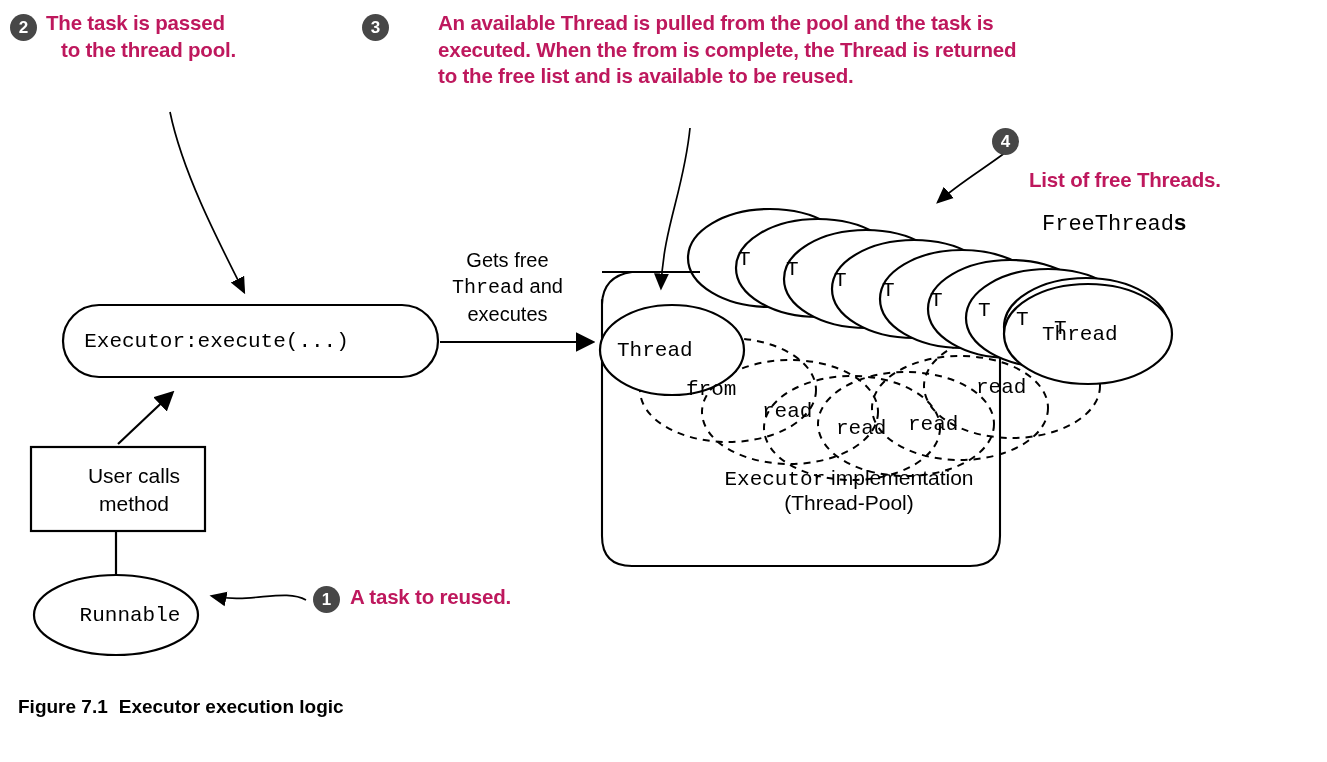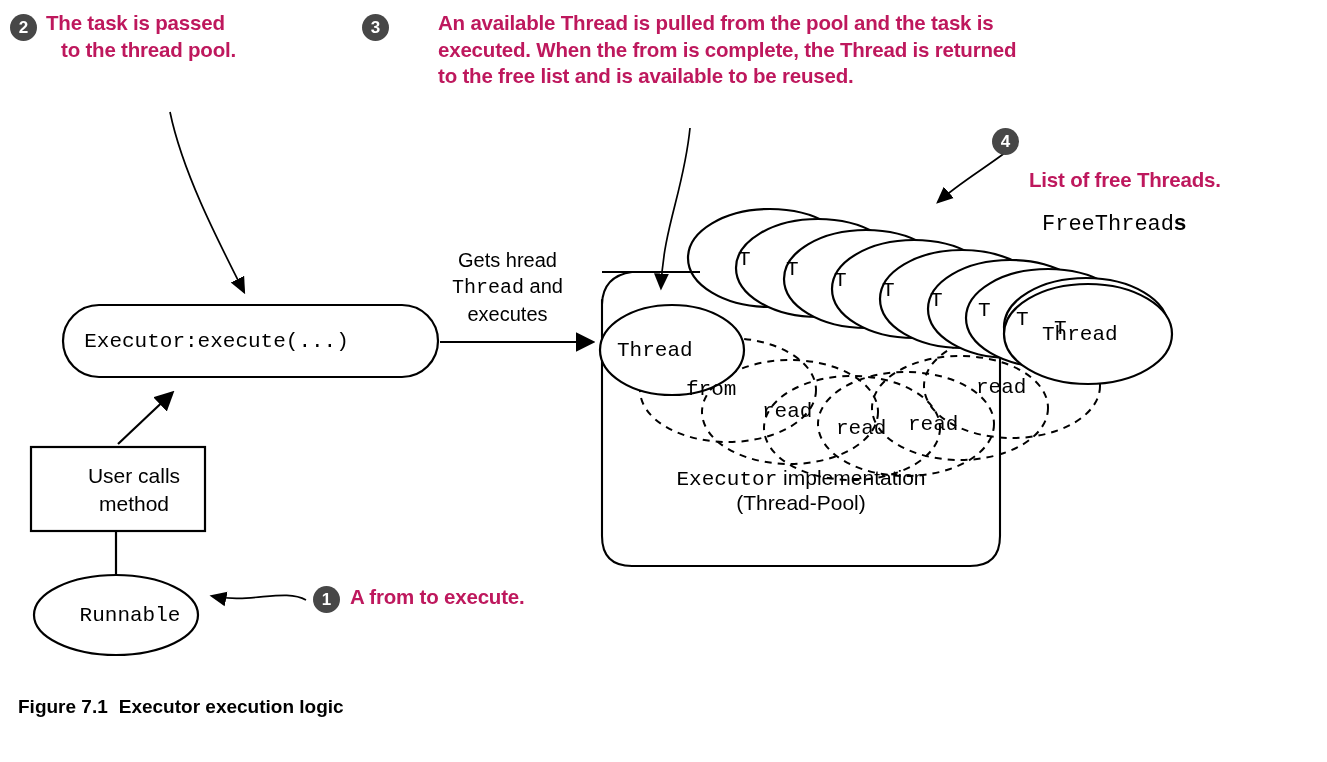--- a/index.html
+++ b/index.html
@@ -103,29 +103,29 @@
   <div class="mono" style="position:absolute;left:1042px;top:323px;font-size:21px;">Thread</div>
 
   <div class="mono" style="position:absolute;left:686px;top:378px;font-size:21px;">from</div>
   <div class="mono" style="position:absolute;left:762px;top:400px;font-size:21px;">read</div>
   <div class="mono" style="position:absolute;left:836px;top:417px;font-size:21px;">read</div>
   <div class="mono" style="position:absolute;left:908px;top:413px;font-size:21px;">read</div>
   <div class="mono" style="position:absolute;left:976px;top:376px;font-size:21px;">read</div>
 
   <div class="mono" style="position:absolute;left:617px;top:339px;font-size:21px;">Thread</div>
 
-  <div style="position:absolute;left:602px;top:466px;width:398px;text-align:center;font-size:21px;">
+  <div style="position:absolute;left:602px;top:466px;width:398px;text-align:center;font-size:21px;padding-left:48px;">
     <div>
       <span class="mono">Executor</span><span class="sans"> implementation</span>
     </div>
     <div class="sans" style="margin-top:0;">(Thread-Pool)</div>
   </div>
 
   <div style="position:absolute;left:405px;top:247px;width:205px;text-align:center;font-size:20px;line-height:26px;">
-    <div class="sans">Gets hread</div>
+    <div class="sans">Gets free</div>
     <div>
       <span class="mono">Thread</span><span class="sans"> and</span>
     </div>
     <div class="sans">executes</div>
   </div>
 
   <div class="mono" style="position:absolute;left:63px;top:330px;width:307px;text-align:center;font-size:21px;">Executor:execute(...)</div>
 
   <div style="position:absolute;left:31px;top:462px;width:206px;text-align:center;font-size:21px;line-height:28px;">
     <div class="sans">User calls</div>
@@ -154,21 +154,21 @@
   <div class="callout-block" style="left:992px;top:126px;">
     <div class="badge" style="left:0;top:2px;">4</div>
     <div class="callout-body callout-text" style="left:37px;top:0;width:280px;margin-top:41px;">
       <div>List of free Threads.</div>
     </div>
   </div>
 
   <div class="callout-block" style="left:313px;top:584px;">
     <div class="badge" style="left:0;top:2px;">1</div>
     <div class="callout-body callout-text" style="left:37px;top:0;width:280px;">
-      <div>A from to execute.</div>
+      <div>A task to reused.</div>
     </div>
   </div>
 
   <div class="caption">
     <span class="cap-num">Figure 7.1</span><span>Executor execution logic</span>
   </div>
 
 </div>
 
 </body></html>

